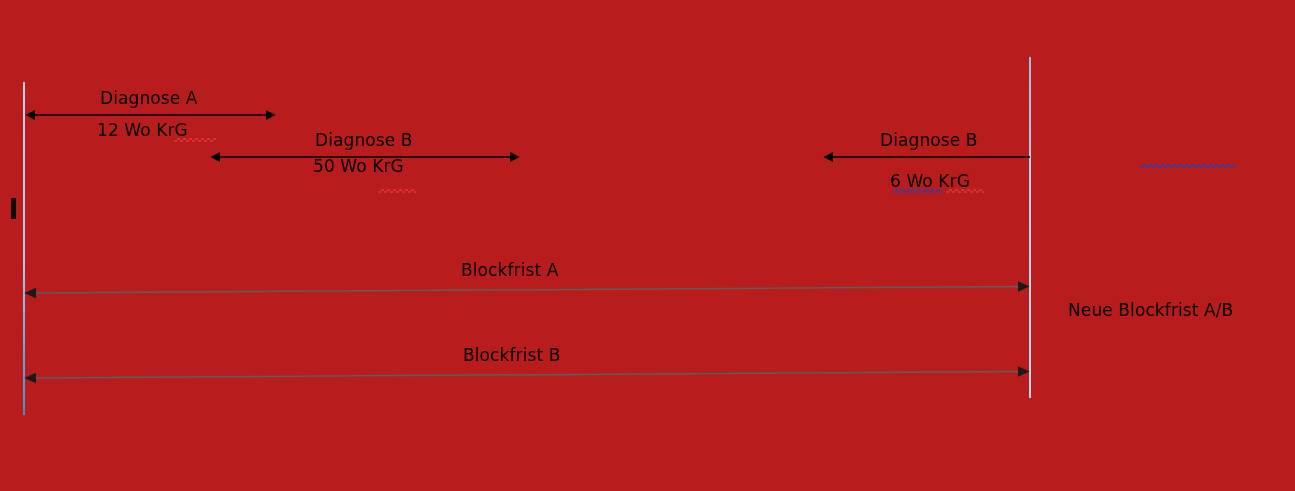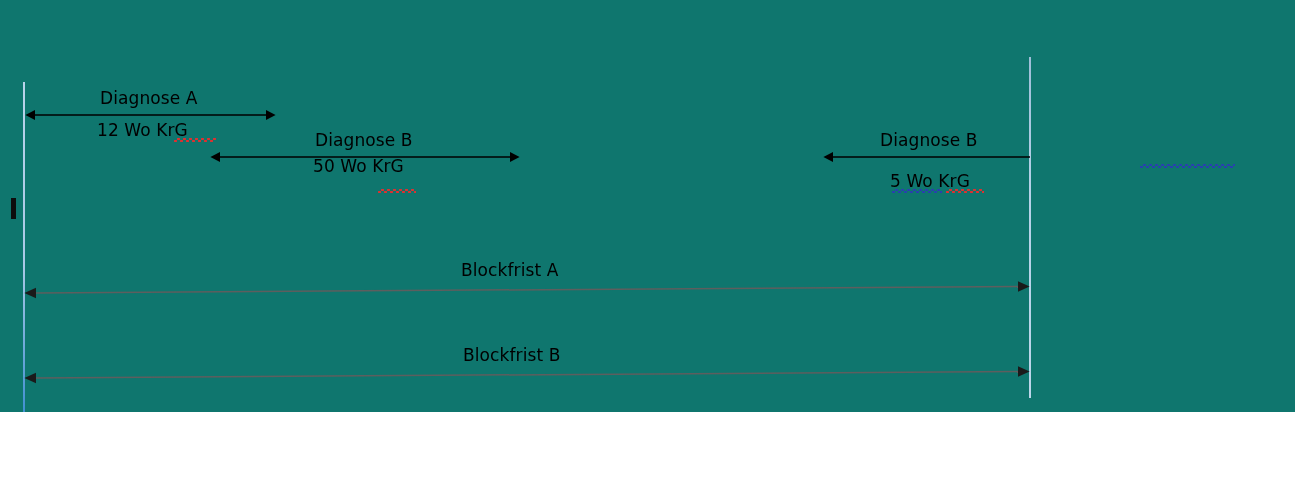--- a/index.html
+++ b/index.html
@@ -4,22 +4,22 @@
 <title>Blockfrist Diagramm</title>
 <style>
   html, body {
     margin: 0;
     padding: 0;
     background: #ffffff;
   }
   #canvas {
     position: relative;
     width: 1295px;
-    height: 412px;
-    background: #0f766e;
+    height: 491px;
+    background: #b91c1c;
     overflow: hidden;
     font-family: "DejaVu Sans", "Liberation Sans", sans-serif;
   }
   .vline {
     position: absolute;
     width: 2px;
   }
   #timeline-left {
     left: 23px;
     top: 82px;
@@ -118,21 +118,21 @@
     <defs>
       <marker id="hL3" markerWidth="11" markerHeight="11" refX="10" refY="5.5" orient="auto" markerUnits="userSpaceOnUse">
         <path d="M10,0.6 L10,10.4 L0.4,5.5 Z" fill="#000"></path>
       </marker>
     </defs>
     <line x1="15" y1="11" x2="212" y2="11" stroke="#000" stroke-width="1.6" marker-start="url(#hL3)"></line>
   </svg>
 
   <div class="lbl" style="left:880px; top:130px;">Diagnose B</div>
 
-  <div class="lbl" style="left:890px; top:171px;">5  Wo KrG</div>
+  <div class="lbl" style="left:890px; top:171px;">6  Wo KrG</div>
   <div class="squiggle blue" style="left:892px; top:189px; width:50px;"></div>
   <div class="squiggle red" style="left:946px; top:189px; width:38px;"></div>
 
   <div class="squiggle blue" style="left:1140px; top:164px; width:95px;"></div>
 
   <svg class="arrow-svg" style="left:18px; top:276px;" width="1020" height="26">
     <defs>
       <marker id="hL4" markerWidth="13" markerHeight="12" refX="12" refY="6" orient="auto" markerUnits="userSpaceOnUse">
         <path d="M12,0.8 L12,11.2 L0.4,6 Z" fill="#1a1a1a"></path>
       </marker>
@@ -152,14 +152,15 @@
       </marker>
       <marker id="hR5" markerWidth="13" markerHeight="12" refX="1" refY="6" orient="auto" markerUnits="userSpaceOnUse">
         <path d="M1,0.8 L1,11.2 L12.6,6 Z" fill="#1a1a1a"></path>
       </marker>
     </defs>
     <line x1="18" y1="17" x2="1000" y2="10.5" stroke="#5e5e5e" stroke-width="1.5" marker-start="url(#hL5)" marker-end="url(#hR5)"></line>
   </svg>
 
   <div class="lbl" style="left:463px; top:345px;text-align:center;">Blockfrist B</div>
 
+  <div class="lbl" style="left:1068px; top:300px;">Neue Blockfrist A/B</div>
 
 </div>
 
 </body></html>

